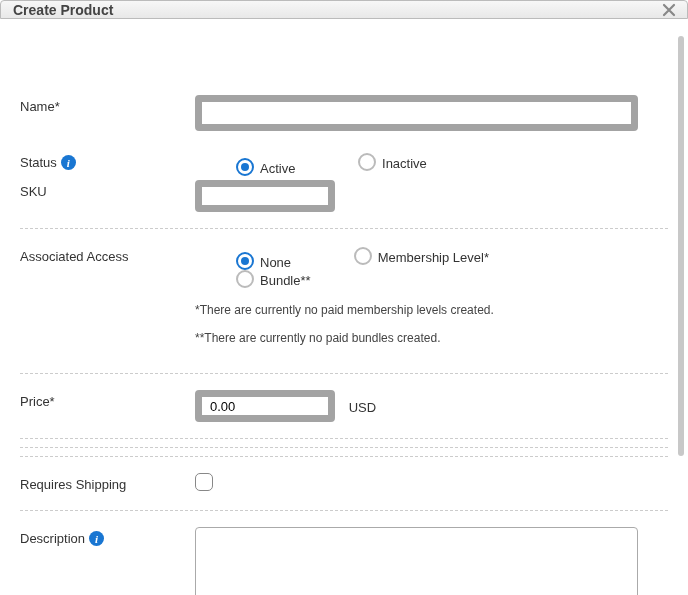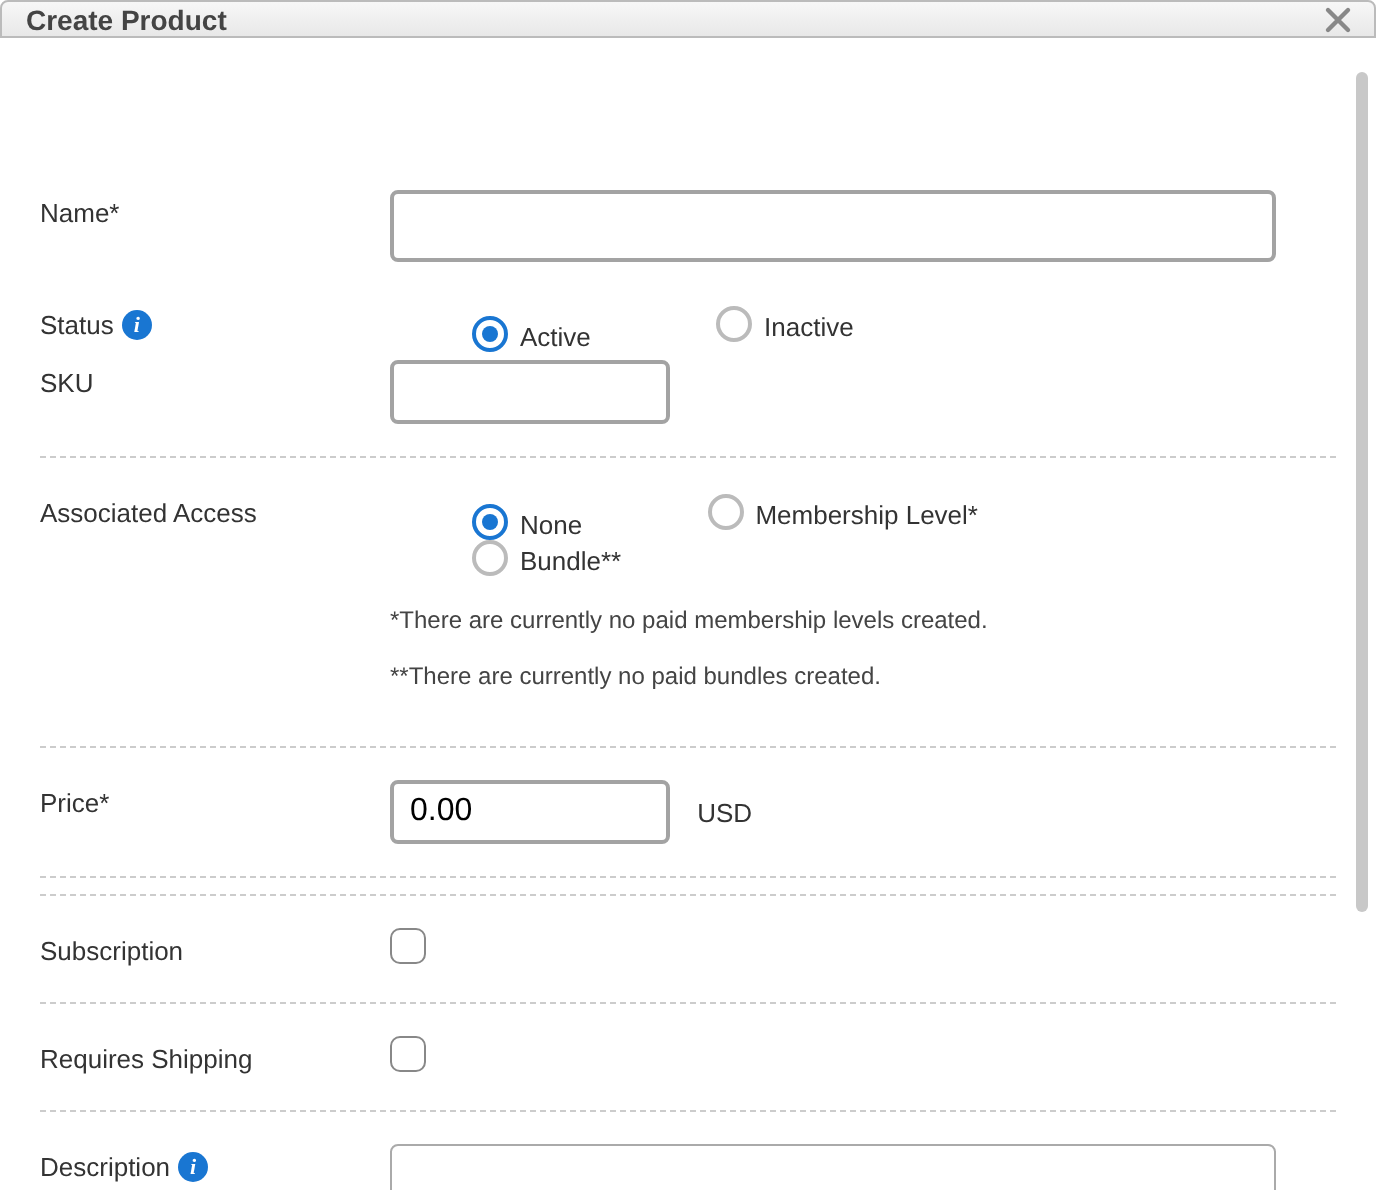--- a/index.html
+++ b/index.html
@@ -80,24 +80,24 @@
     .form-control {
       flex: 1;
       padding-right: 30px;
     }
     .divider {
       border: none;
       border-top: 1px dashed #ccc;
       margin: 8px 0;
     }
     input[type="text"] {
-      border: 2px solid #a3a3a3;
+      border: 7px solid #a3a3a3;
       border-radius: 4px;
       padding: 6px 8px;
-      font-size: 16px;
+      font-size: 13px;
       font-family: inherit;
     }
     .input-full {
       width: 100%;
       height: 36px;
     }
     .input-small {
       width: 140px;
       height: 32px;
     }
@@ -271,28 +271,20 @@
       <input type="text" class="input-price" value="0.00" style="">
       <span class="currency">USD</span>
     </div>
   </div>
 
   <hr class="divider">
 
 
   <hr class="divider">
 
-  <div class="form-row">
-    <div class="form-label">Subscription</div>
-    <div class="form-control">
-      <span class="checkbox-wrap">
-        <span class="checkbox-box"></span>
-      </span>
-    </div>
-  </div>
 
   <hr class="divider">
 
   <div class="form-row">
     <div class="form-label">Requires Shipping</div>
     <div class="form-control">
       <span class="checkbox-wrap">
         <span class="checkbox-box"></span>
       </span>
     </div>

